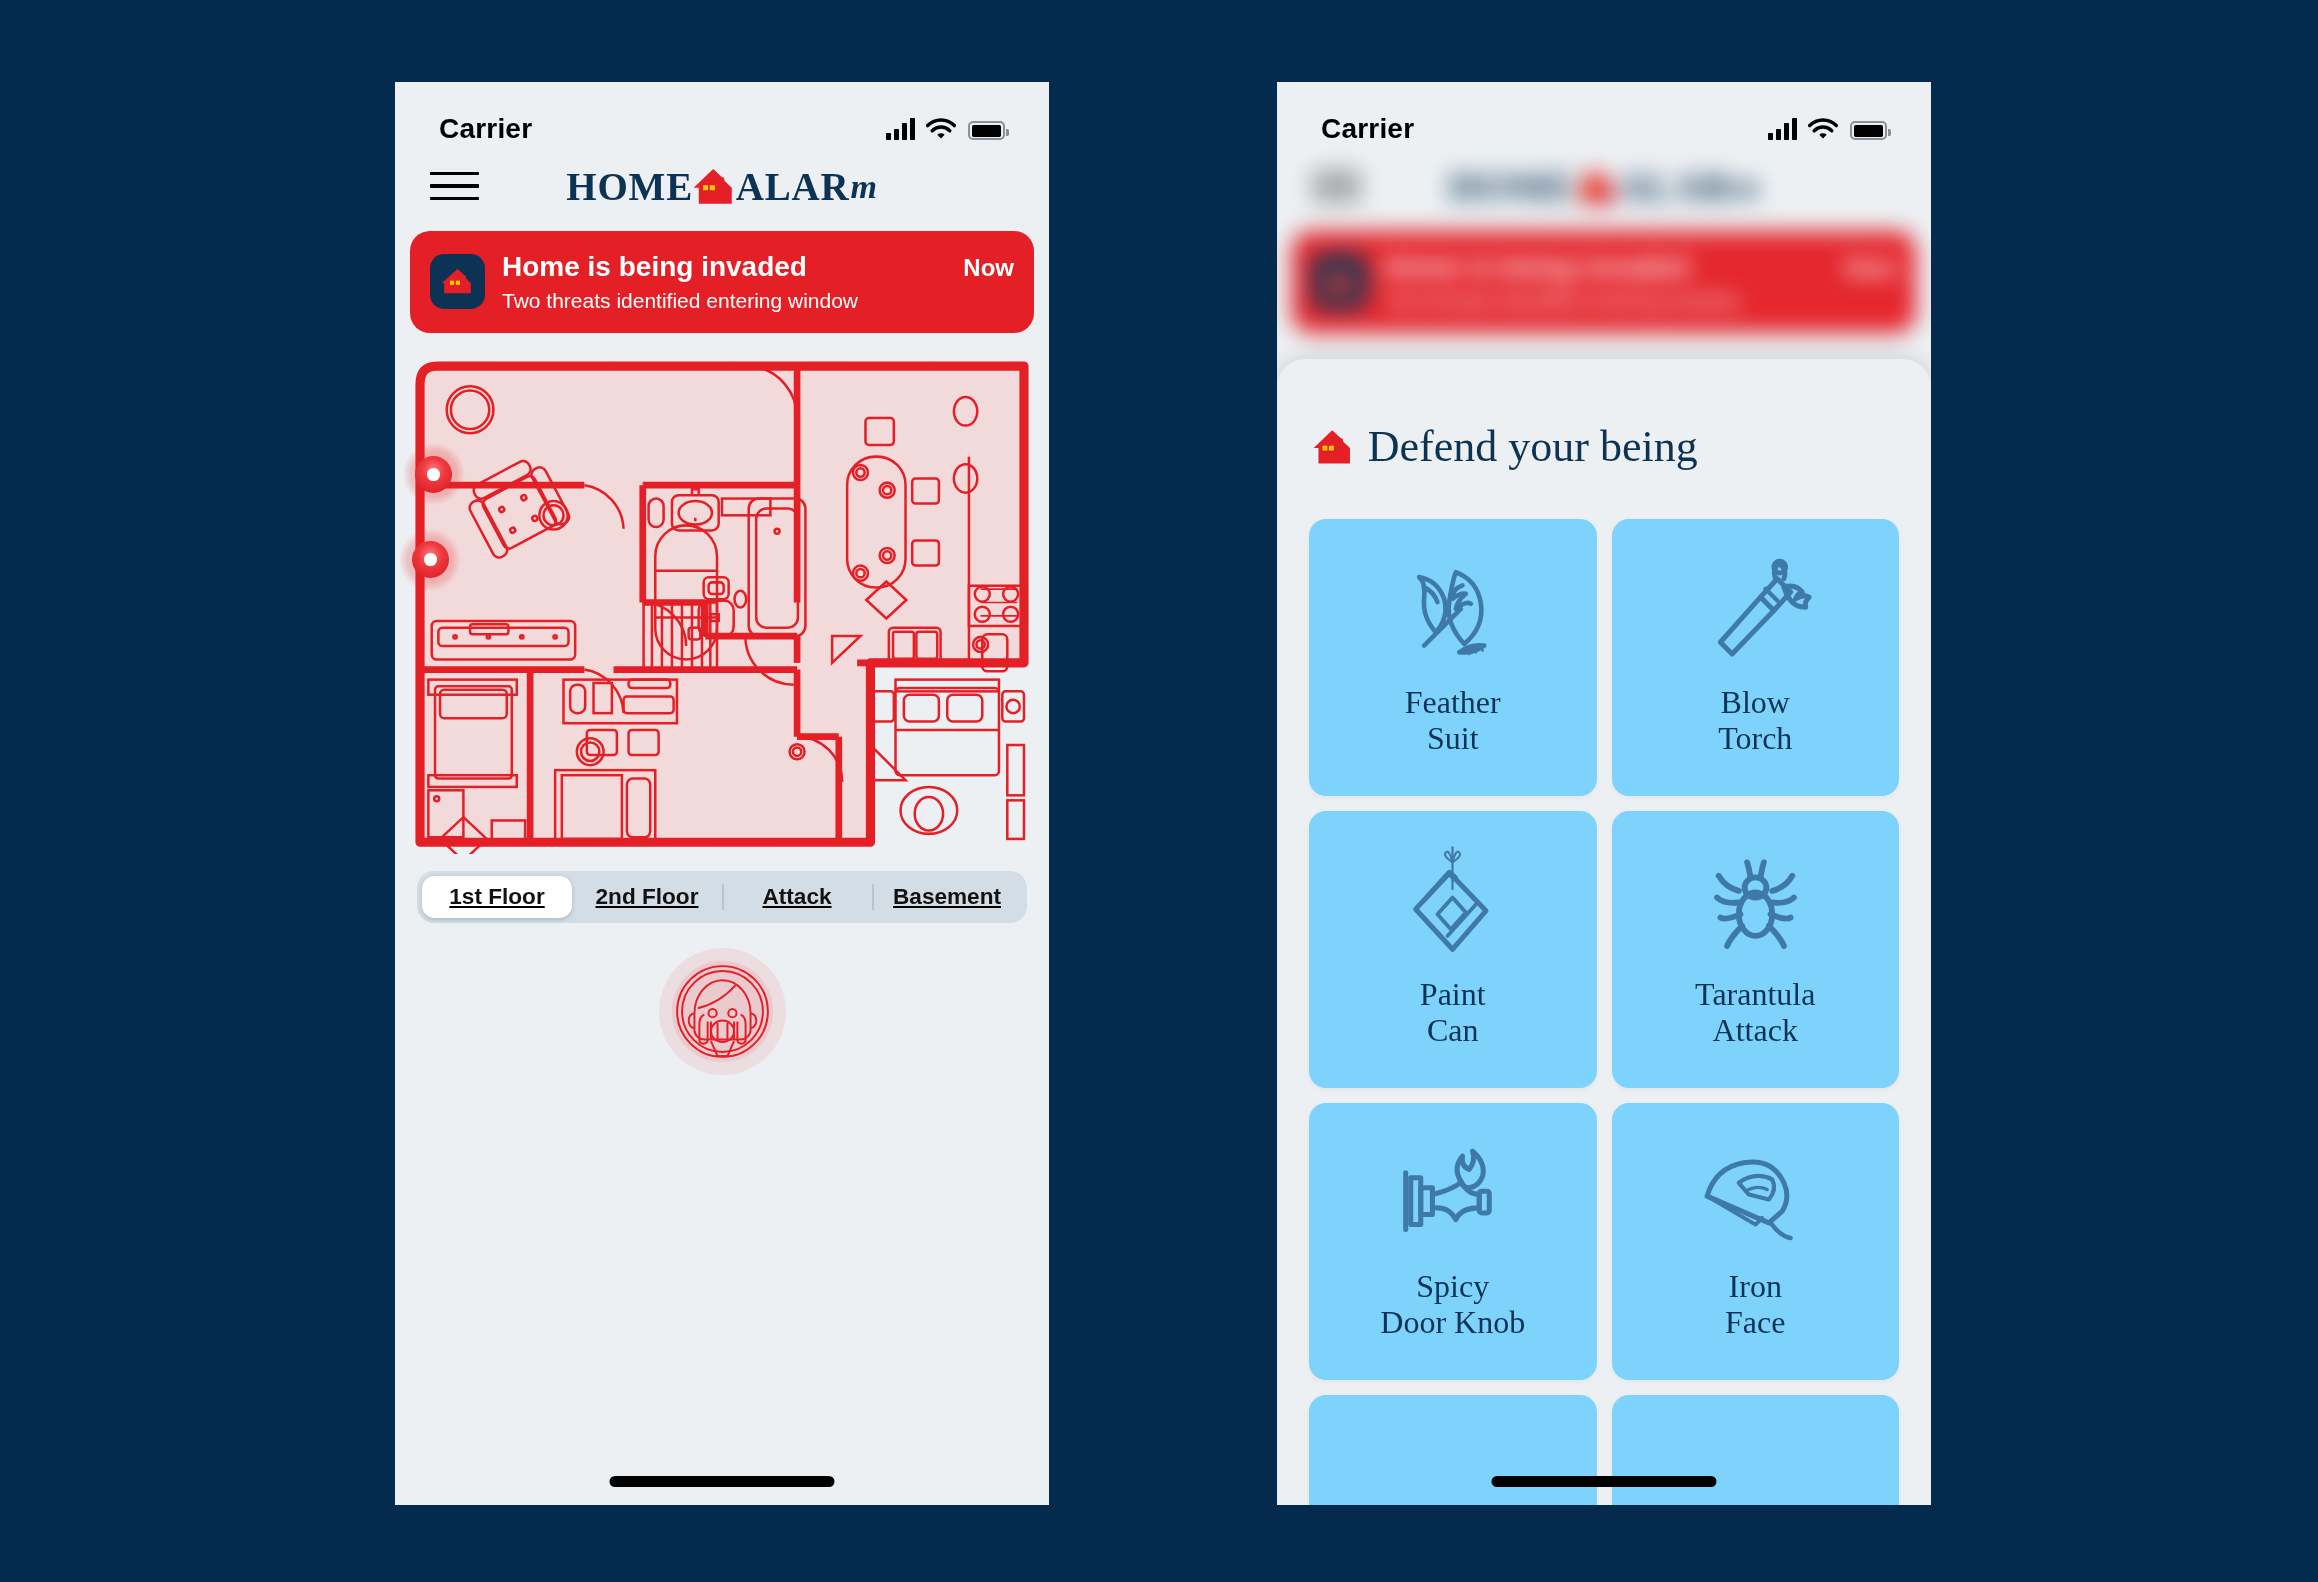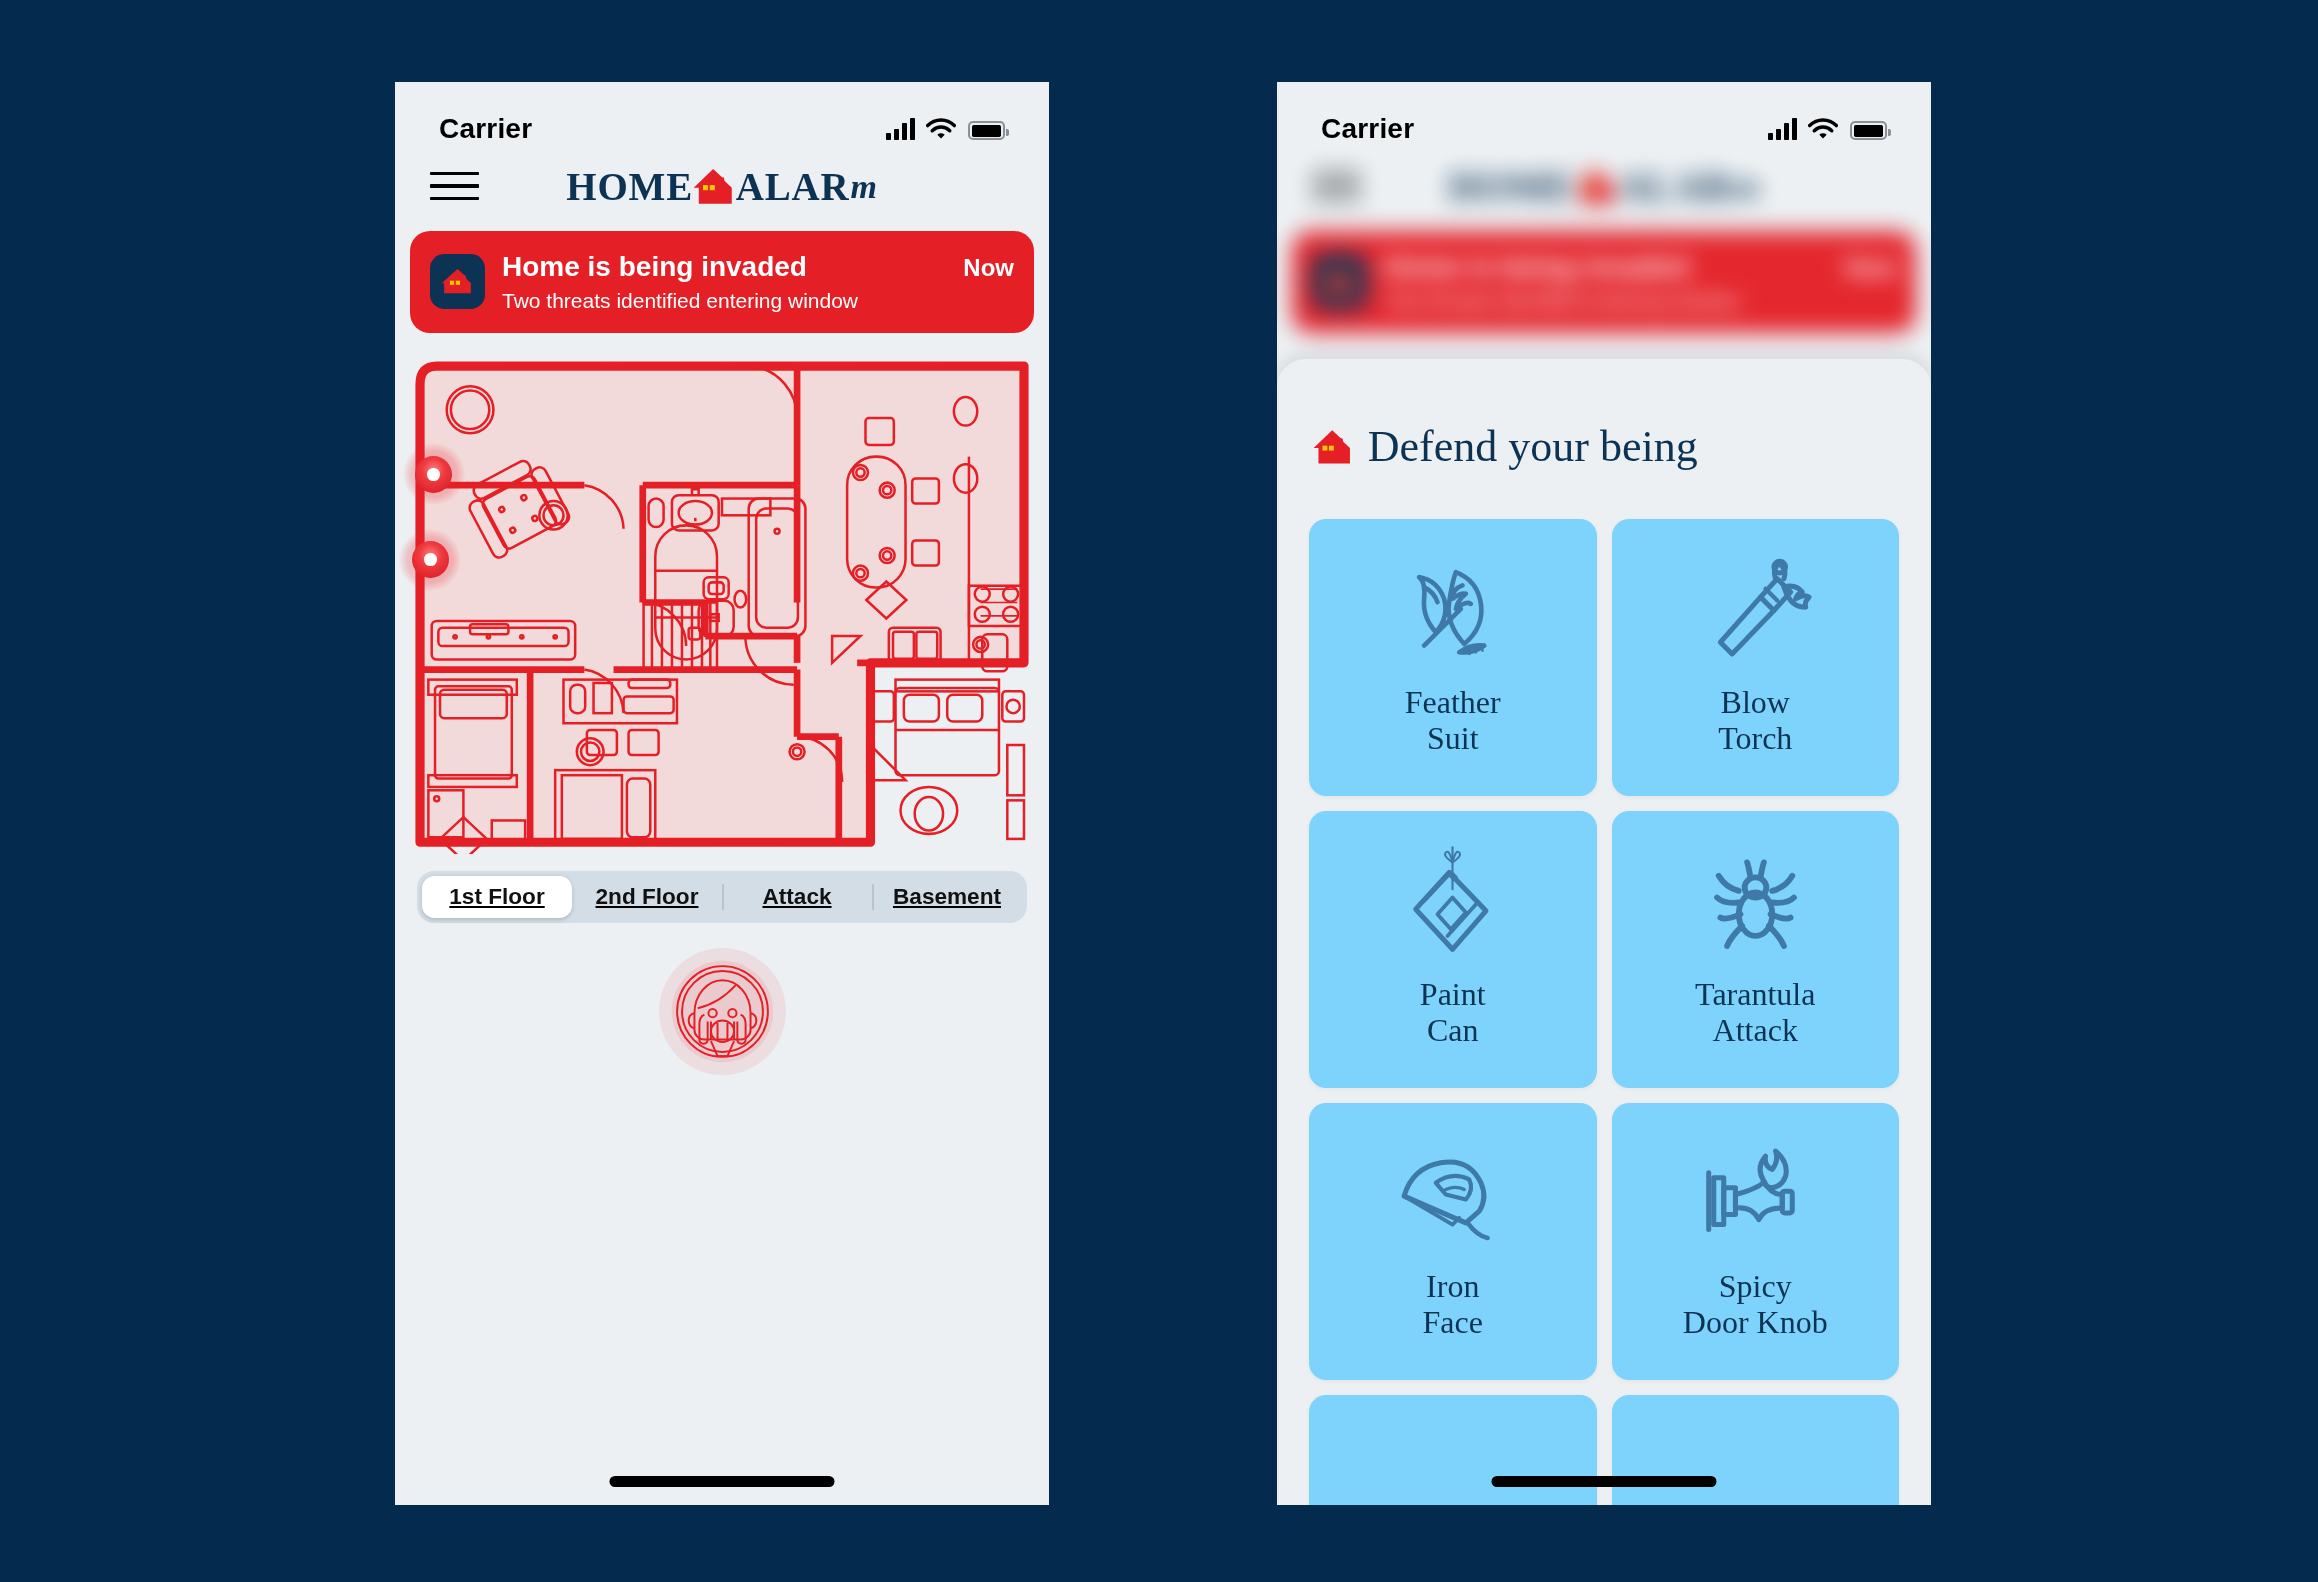--- a/index.html
+++ b/index.html
@@ -569,50 +569,50 @@
           </div>
           <div class="lbl">
             <div>Tarantula</div>
             <div>Attack</div>
           </div>
         </div>
 
         <div class="card">
           <div class="ic">
             <svg viewBox="0 0 140 140" fill="none" stroke="#3f79a8" stroke-width="6" stroke-linecap="round" stroke-linejoin="round">
-              <path d="M12 72 q10 -34 44 -40 q34 -6 48 24 q8 18 -2 34 l-16 14 l-14 -6 z"></path>
-              <path d="M12 72 l58 34 l8 -8" stroke-width="4.6"></path>
-              <path d="M50 56 q20 -14 40 -4 q6 12 -4 24 l-24 -6 z" stroke-width="5"></path>
-              <path d="M58 66 q14 -8 26 -2" stroke-width="4"></path>
-              <path d="M88 104 q12 16 24 18" stroke-width="5.4"></path>
-            </svg>
-          </div>
-          <div class="lbl">
-            <div>Iron</div>
-            <div>Face</div>
-          </div>
-        </div>
-
-        <div class="card">
-          <div class="ic">
-            <svg viewBox="0 0 140 140" fill="none" stroke="#3f79a8" stroke-width="6" stroke-linecap="round" stroke-linejoin="round">
               <path d="M14 44 v68"></path>
               <rect x="20" y="50" width="12" height="56"></rect>
               <rect x="32" y="62" width="14" height="32"></rect>
               <path d="M46 70 q30 -8 34 -16 q8 16 22 16 v16 q-22 0 -28 14 q-8 -16 -28 -14z"></path>
               <rect x="102" y="66" width="12" height="26" rx="3"></rect>
               <path d="M80 54 q-10 -16 2 -30 q-2 12 8 16 q8 -10 4 -22 q16 14 12 30 q-4 12 -16 14 q-8 0 -10 -8z"></path>
             </svg>
           </div>
           <div class="lbl">
             <div>Spicy</div>
             <div>Door Knob</div>
           </div>
         </div>
 
+        <div class="card">
+          <div class="ic">
+            <svg viewBox="0 0 140 140" fill="none" stroke="#3f79a8" stroke-width="6" stroke-linecap="round" stroke-linejoin="round">
+              <path d="M12 72 q10 -34 44 -40 q34 -6 48 24 q8 18 -2 34 l-16 14 l-14 -6 z"></path>
+              <path d="M12 72 l58 34 l8 -8" stroke-width="4.6"></path>
+              <path d="M50 56 q20 -14 40 -4 q6 12 -4 24 l-24 -6 z" stroke-width="5"></path>
+              <path d="M58 66 q14 -8 26 -2" stroke-width="4"></path>
+              <path d="M88 104 q12 16 24 18" stroke-width="5.4"></path>
+            </svg>
+          </div>
+          <div class="lbl">
+            <div>Iron</div>
+            <div>Face</div>
+          </div>
+        </div>
+
         <div class="card"></div>
         <div class="card"></div>
 
       </div>
     </div>
 
     <div class="home-ind"></div>
   </div>
 
 </div>

